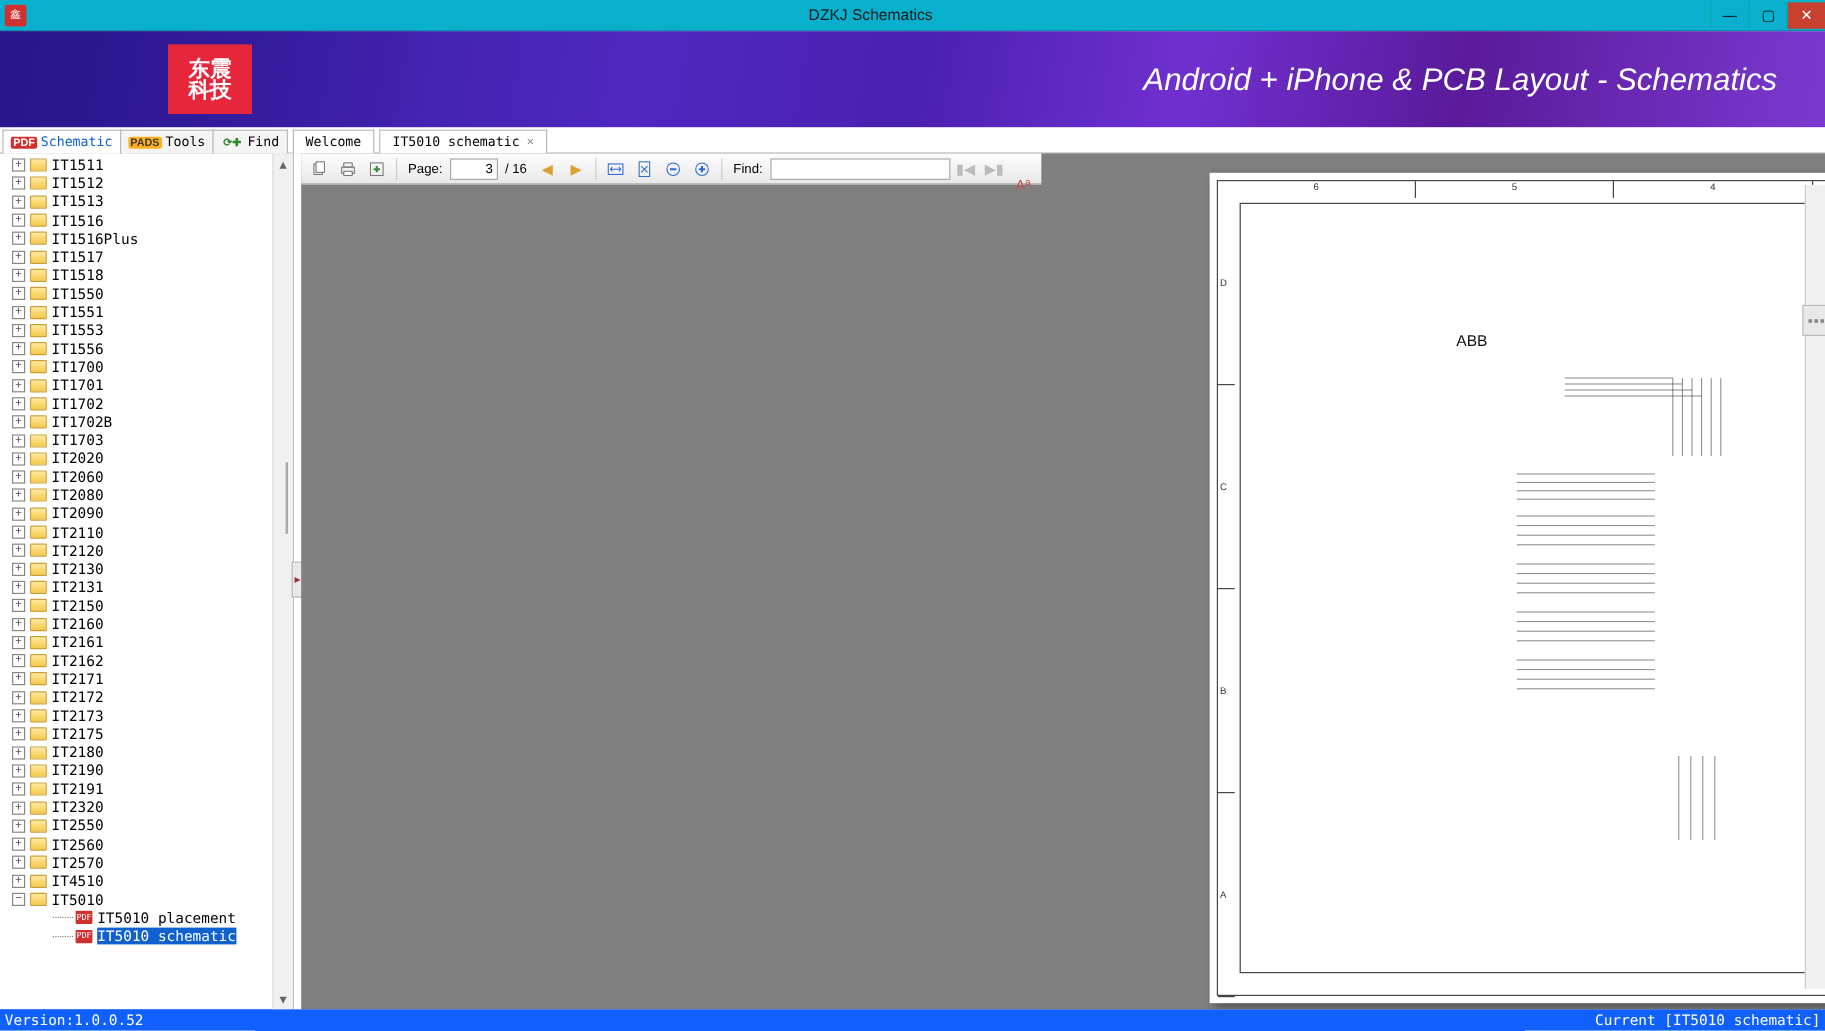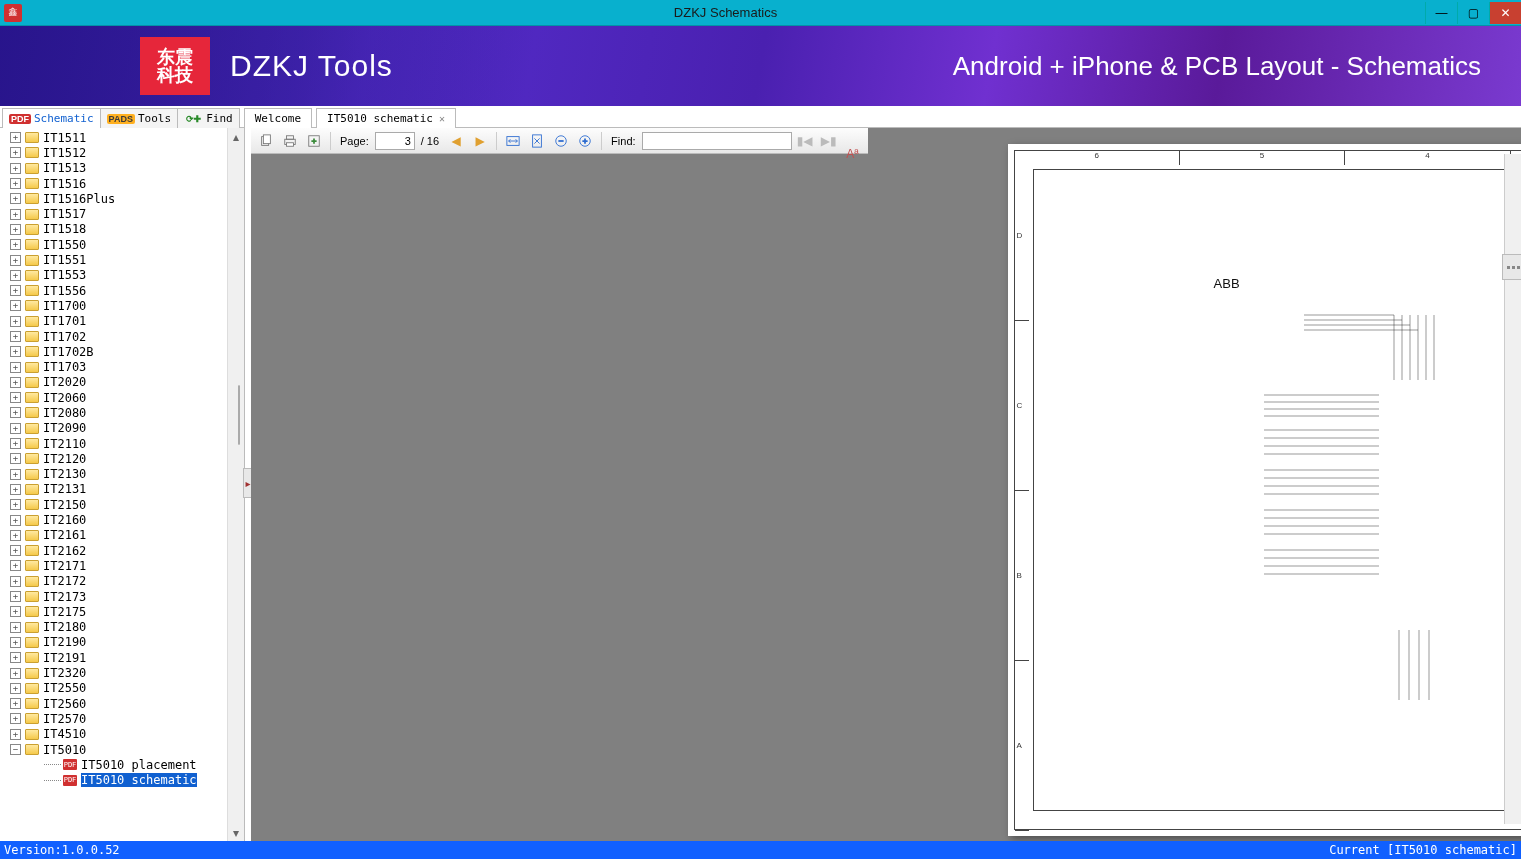--- a/index.html
+++ b/index.html
@@ -11,21 +11,21 @@
 .titlebar .title { flex: 1; text-align: center; color: #1a1a1a; font-size: 13px; }
 .titlebar .win-controls { display: flex; }
 .titlebar .win-btn { width: 32px; height: 22px; display: flex; align-items: center; justify-content: center; color: #000; background:#08b0ce; border-left:1px solid #0aa; }
 .titlebar .win-btn.close { background: #c84030; color: #fff; }
 
 
 .banner { height: 80px; background: linear-gradient(100deg, #2a1a8a 0%, #3820a0 20%, #5028c0 35%, #4a20b0 50%, #7030d0 65%, #5a1a9a 80%, #7a3ad0 100%); display: flex; align-items: center; padding: 0 40px 0 140px; position: relative; overflow:hidden;}
 .banner::before{ content:''; position:absolute; left:0; top:0; height:100%; width:60%; background: linear-gradient(100deg, rgba(40,20,140,0.9), rgba(80,40,200,0.3) 40%, transparent 60%); }
 .banner .logo-box { width: 70px; height: 58px; background: #e6263a; display:flex; align-items:center; justify-content:center; color:#fff; font-size:18px; font-weight:bold; text-align:center; line-height:1; z-index:1; margin-right:20px;}
 .banner .logo-text { color: #fff; font-size: 30px; letter-spacing: 1px; z-index:1; }
-.banner .tagline { color: #fff; font-size: 26px; margin-left: auto; z-index:1; font-weight:300;}
+.banner .tagline { color: #fff; font-size: 26px; margin-left: auto; z-index:1; font-weight:300;font-style:italic;}
 
 
 .mode-row { height: 22px; background: #fff; display: flex; border-bottom: 1px solid #bbb; }
 .mode-tab { display: flex; align-items: center; padding: 0 6px; border: 1px solid #bbb; border-bottom:none; margin-top:2px; margin-left:-1px; background:#f4f4f4; font-size:11px; height:20px;}
 .mode-tab.first{ margin-left:2px;}
 .mode-tab.active { background: #fff; }
 .mode-tab .badge { display:inline-flex; align-items:center; justify-content:center; margin-right:3px; font-size:9px; font-weight:bold; padding:0 2px; border-radius:2px;}
 .badge.pdf { background:#d03030; color:#fff; }
 .badge.pads { background:#ffb020; color:#3a3a3a; }
 .badge.share { color:#2a8a2a; }
@@ -105,21 +105,20 @@
   <div class="win-controls">
     <div class="win-btn">—</div>
     <div class="win-btn">▢</div>
     <div class="win-btn close">✕</div>
   </div>
 </div>
 
 <div class="banner">
   <div class="logo-box" style="white-space:pre;">东震
 科技</div>
-  <div class="logo-text">DZKJ Tools</div>
   <div class="tagline">Android + iPhone &amp; PCB Layout - Schematics</div>
 </div>
 
 <div class="mode-row">
   <div class="mode-tab first active">
     <span class="badge pdf">PDF</span>
     <span style="color:#1060d0; font-family:monospace;">Schematic</span>
   </div>
   <div class="mode-tab">
     <span class="badge pads">PADS</span>

